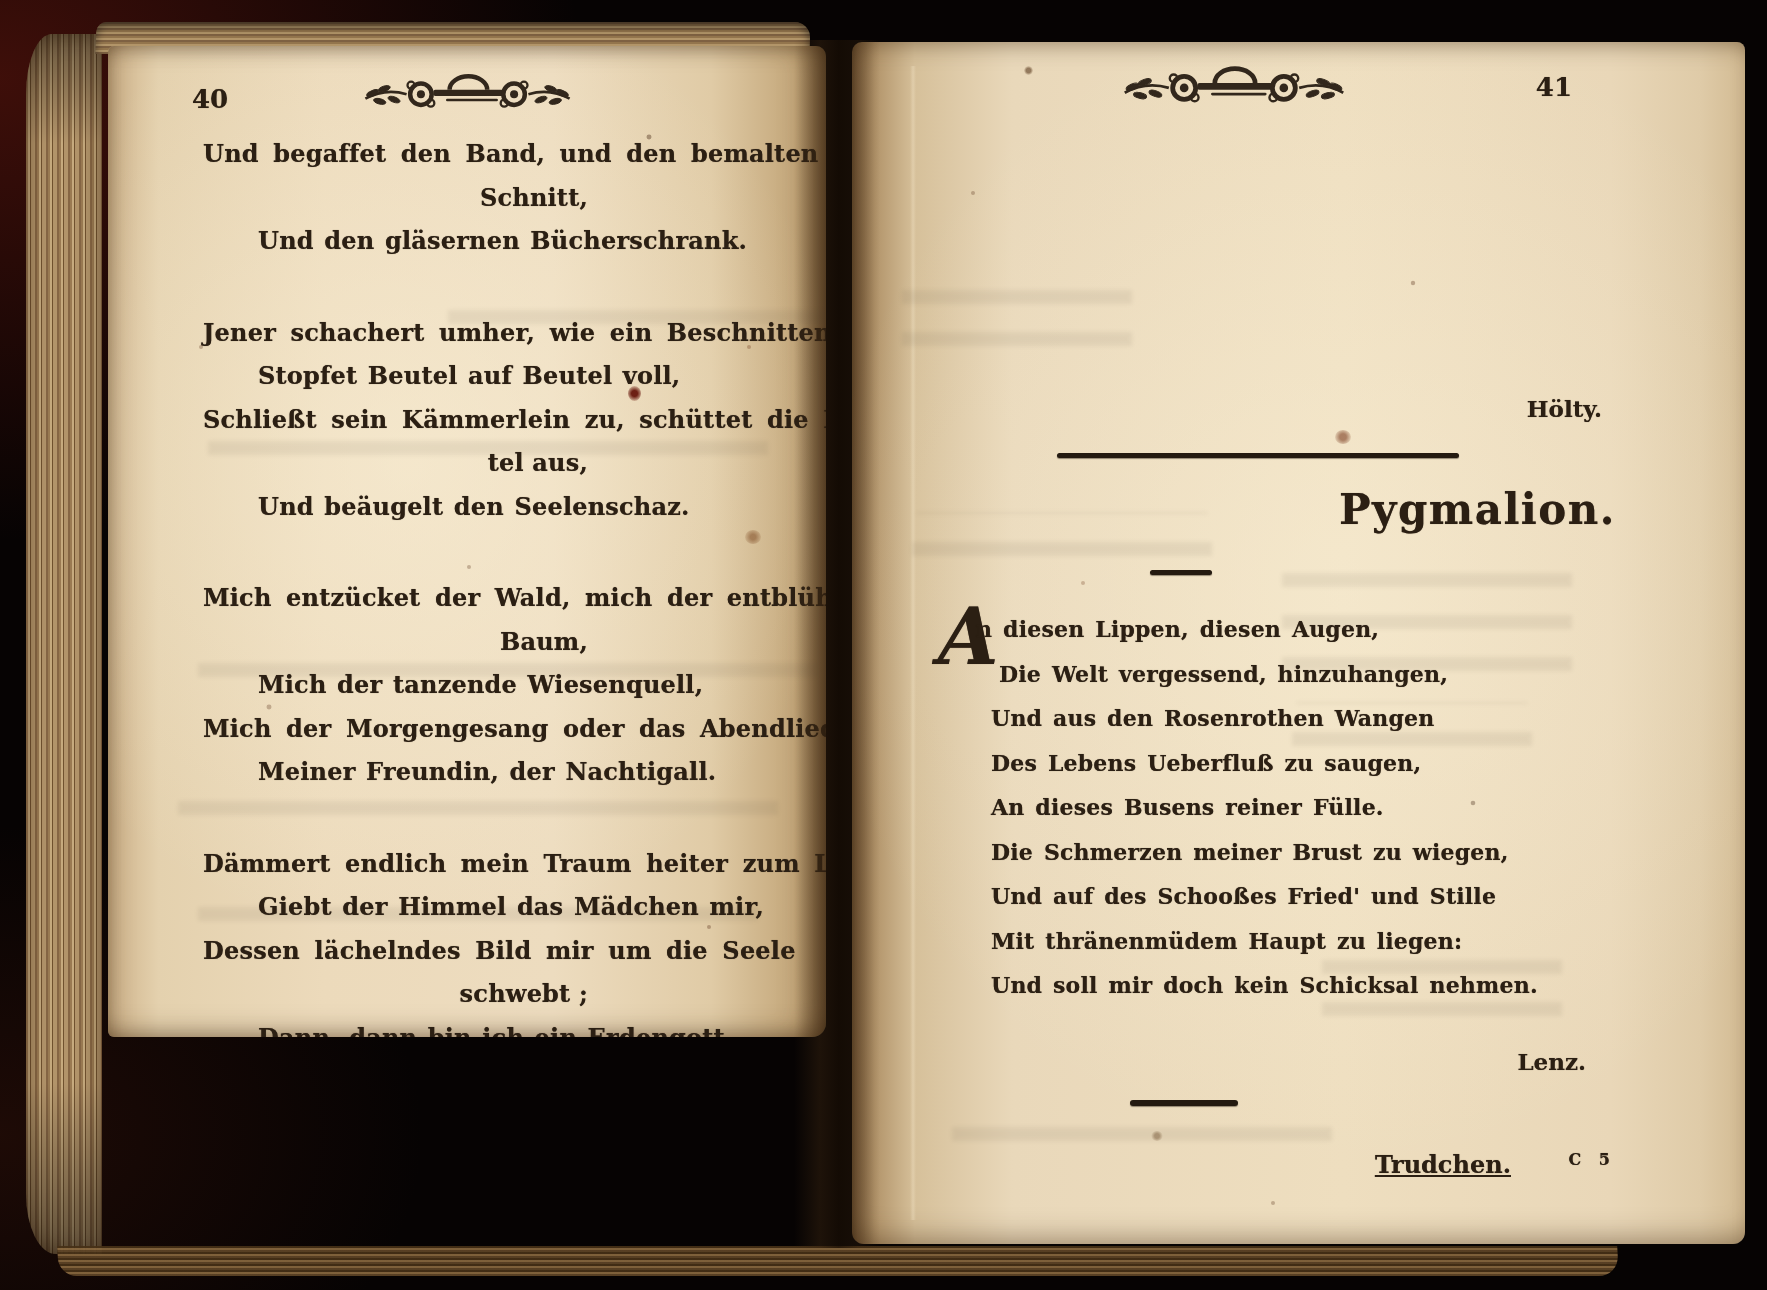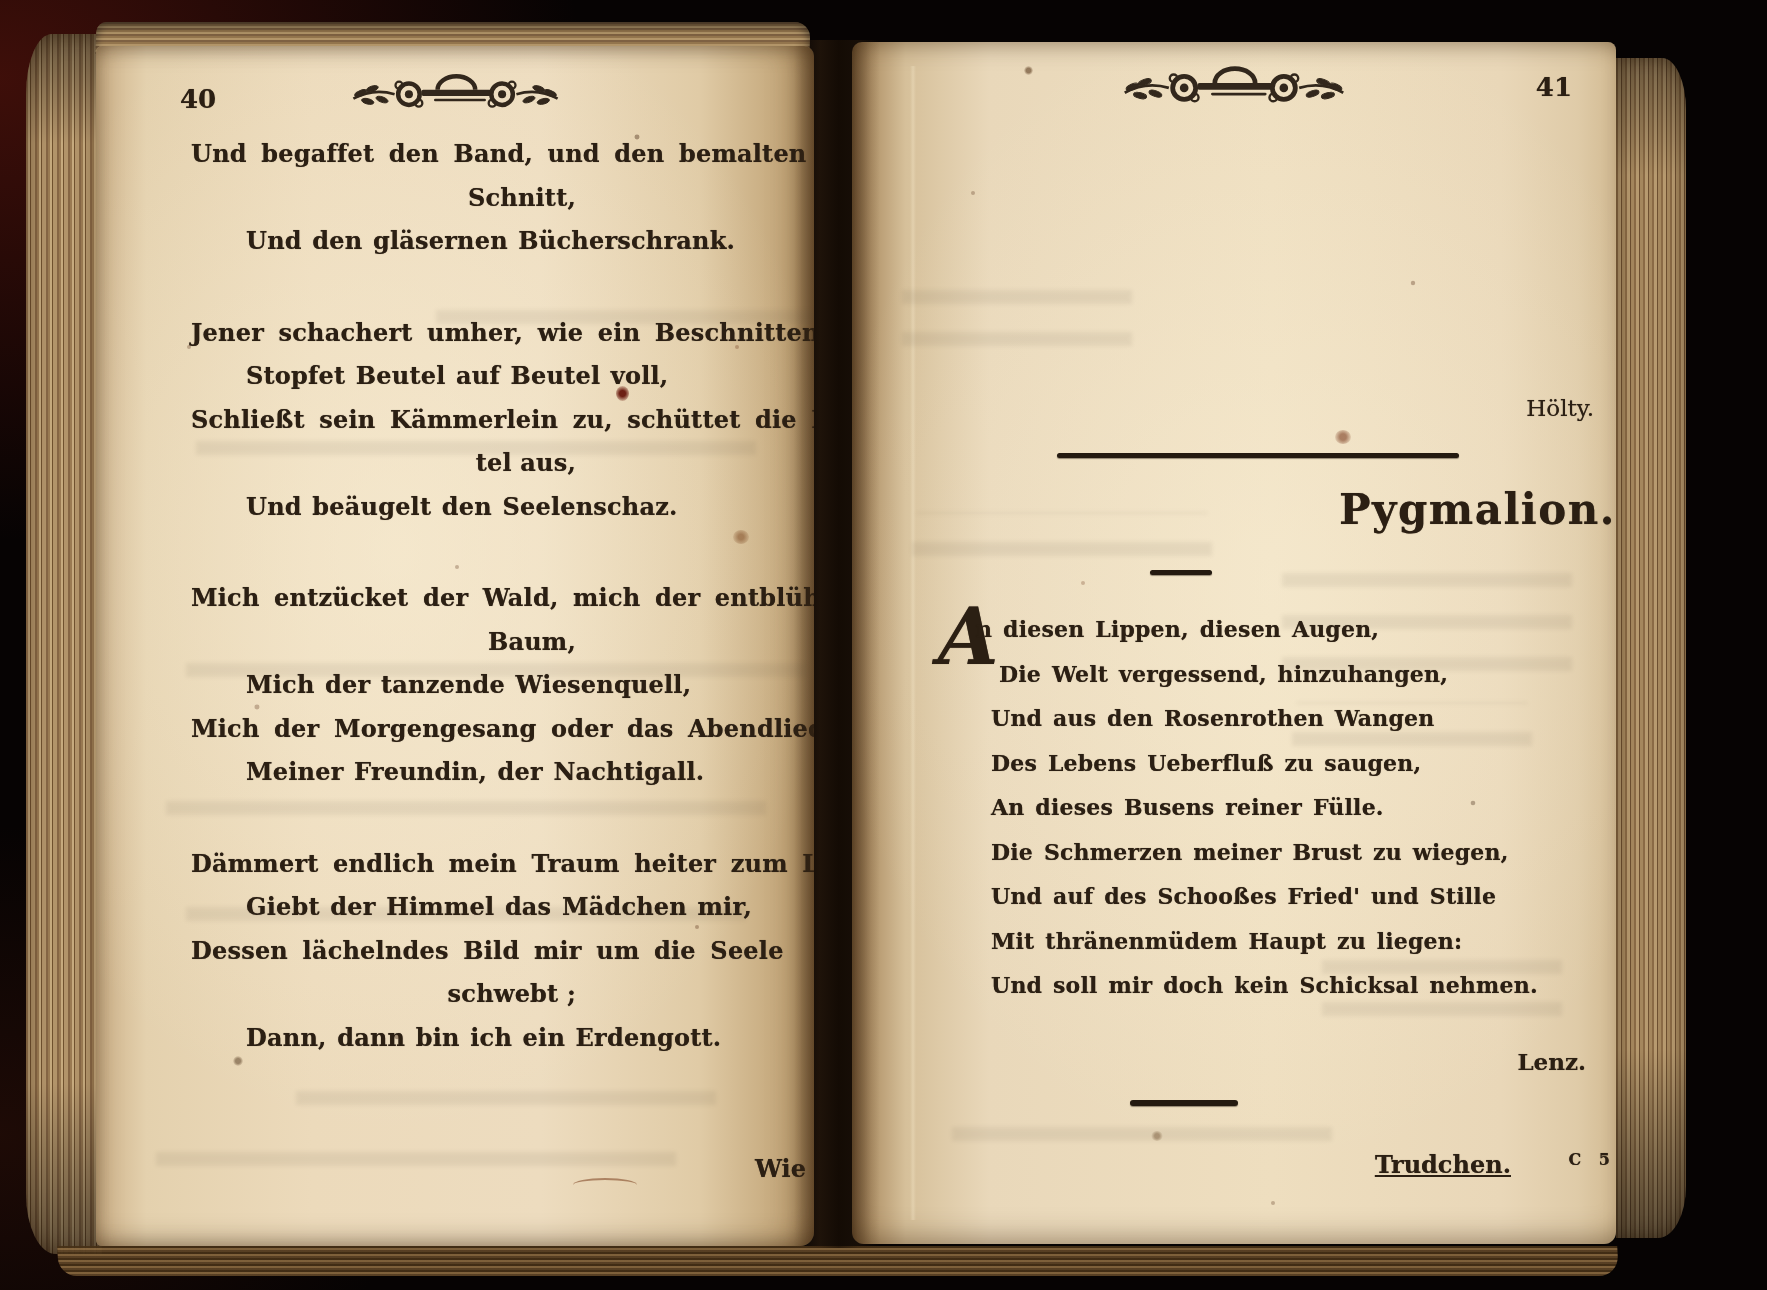--- a/index.html
+++ b/index.html
@@ -35,30 +35,30 @@
     box-shadow:inset 0 0 18px rgba(30,15,4,.5);
   }
   .edge-bottom{
     position:absolute;left:58px;top:1246px;width:1560px;height:30px;
     background:repeating-linear-gradient(0deg,#5e4426 0 2px,#88683f 2px 4px,#463016 4px 6px);
     border-radius:0 0 20px 18px;opacity:.92;transform:skewX(3deg);
   }
   
   .page{position:absolute;overflow:hidden;color:#2b1f13;}
   .page-left{
-    left:96px;top:46px;width:718px;height:1200px;border-radius:6px 10px 14px 6px;
+    left:108px;top:46px;width:718px;height:991px;border-radius:6px 10px 14px 6px;
     background:
       radial-gradient(95% 75% at 42% 42%, rgba(252,243,219,.5), rgba(252,243,219,0) 65%),
       linear-gradient(90deg,#cdb188 0%,#e4d1ae 7%,#ecdabb 30%,#eddcbf 62%,#e0cba6 84%,#c3a679 96%,#a8885c 100%),
       #e8d6b6;
     box-shadow:inset 0 14px 22px -14px rgba(70,45,20,.55), inset 0 -20px 26px -18px rgba(70,45,20,.5),
                inset 16px 0 26px -18px rgba(70,45,20,.5), inset -28px 0 36px -22px rgba(58,34,12,.6);
   }
   .page-right{
-    left:852px;top:42px;width:764px;height:1202px;border-radius:10px 8px 12px 12px;
+    left:852px;top:42px;width:893px;height:1202px;border-radius:10px 8px 12px 12px;
     background:
       radial-gradient(90% 75% at 55% 45%, rgba(252,243,219,.45), rgba(252,243,219,0) 65%),
       linear-gradient(90deg,#7e5f3c 0%,#b2946a 2.5%,#d6c09a 7%,#e9d8ba 18%,#eedebf 55%,#e9d7b8 85%,#dfcba8 95%,#d2ba92 100%),
       #e8d6b6;
     box-shadow:inset 0 16px 22px -14px rgba(70,45,20,.5), inset 0 -22px 28px -18px rgba(70,45,20,.5);
   }
   .gutter{
     position:absolute;left:794px;top:40px;width:86px;height:1208px;pointer-events:none;
     background:linear-gradient(90deg, rgba(59,38,17,0) 0%, rgba(59,38,17,.45) 30%, rgba(28,16,5,.62) 52%, rgba(59,38,17,.32) 74%, rgba(59,38,17,0) 100%);
   }
@@ -81,21 +81,21 @@
   .stanza{margin-bottom:48px;}
   .line.a{padding-left:95px;word-spacing:6px;}
   .line.b{padding-left:150px;word-spacing:2px;}
   .page-left .line.turn{text-align:right;padding-right:238px;}
   .catchword-left{position:absolute;top:1108px;left:0;width:718px;text-align:right;padding-right:8px;box-sizing:border-box;font-size:24px;font-weight:700;}
   
   .intro-right{position:absolute;left:0;top:88px;width:764px;}
   .intro-right .line, .poem-lines .line{font-size:22px;}
   .intro-right .line{line-height:44.5px;}
   .page-right .line.turn{text-align:right;padding-right:345px;}
-  .attr-top{position:absolute;left:4px;top:353px;width:764px;text-align:right;padding-right:26px;box-sizing:border-box;font-size:23px;font-weight:400;}
+  .attr-top{position:absolute;left:12px;top:353px;width:764px;text-align:right;padding-right:26px;box-sizing:border-box;font-size:23px;font-weight:700;}
   .rule{position:absolute;background:#241a10;border-radius:3px;box-shadow:0 1px 1px rgba(36,26,16,.45);}
   .rule-long{left:205px;top:411px;width:402px;height:5px;}
   .rule-short1{left:298px;top:528px;width:62px;height:5px;}
   .rule-short2{left:278px;top:1058px;width:108px;height:6px;}
   .poem-title{position:absolute;left:0;top:443px;width:764px;text-align:right;font-size:42px;font-weight:700;letter-spacing:1.5px;}
   .dropcap{position:absolute;left:86px;top:556px;font-size:78px;line-height:78px;font-weight:700;font-style:italic;}
   .poem-lines{position:absolute;left:0;top:565px;width:764px;}
   .poem-lines .line{line-height:44.5px;}
   .line.p1{padding-left:124px;word-spacing:3px;}
   .line.p2{padding-left:147px;word-spacing:3px;}

